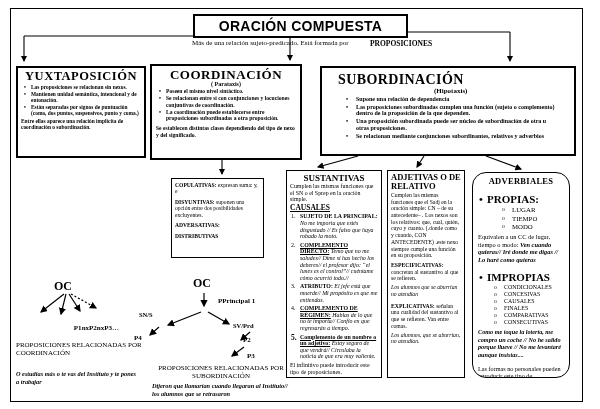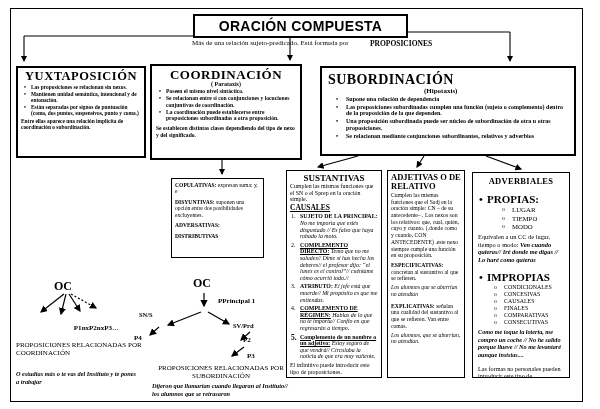--- a/index.html
+++ b/index.html
@@ -30,21 +30,21 @@
   ul.bullets li::before{content:"•";position:absolute;left:0;top:0;}
   .small-b{font-size:5.4px;font-weight:bold;}
   .yux-footer{font-size:5.4px;font-weight:bold;margin-top:2px;line-height:1.12;}
 
   .coord{left:150px;top:64px;width:152px;height:96px;padding:2px 4px;}
   .coord-title{font-size:13px;font-weight:bold;text-align:center;letter-spacing:.5px;line-height:1;}
   .coord-sub{font-size:6px;font-weight:bold;text-align:center;}
   .coord ul.bullets li{font-size:5.6px;font-weight:bold;}
   .coord-footer{font-size:5.6px;font-weight:bold;margin-top:4px;line-height:1.12;}
 
-  .subord{left:320px;top:66px;width:256px;height:90px;padding:2px 6px;}
+  .subord{left:320px;top:66px;width:256px;height:90px;padding:2px 16px;}
   .subord-title{font-size:14px;font-weight:bold;letter-spacing:.4px;line-height:1;display:inline-block;}
   .subord-sub{font-size:7px;font-weight:bold;margin-left:96px;line-height:1;}
   .subord ul.bullets{margin-left:8px;}
   .subord ul.bullets li{font-size:6px;font-weight:bold;padding-left:10px;}
 
   
   .copul{left:171px;top:178px;width:93px;height:80px;padding:3px 3px;border-width:1px;font-size:5.6px;line-height:1.15;}
   .copul p{margin:0 0 4px 0;}
   .copul .term{font-weight:bold;}
 
@@ -60,21 +60,21 @@
   .fn-label.u{text-decoration:underline;}
   .fn-ex{font-style:italic;}
   .sust-footer{margin-top:2px;}
 
   .adj{left:387px;top:170px;width:78px;height:208px;padding:2px 3px;font-size:5.7px;line-height:1.18;}
   .adj-title{font-size:8.5px;font-weight:bold;line-height:1.05;margin-bottom:1px;}
   .adj .term{font-weight:bold;}
   .adj .ex{font-style:italic;display:block;margin:2px 0 5px 0;}
   .adj-sec{margin-top:3px;}
 
-  .adv{left:472px;top:172px;width:98px;height:206px;padding:3px 5px;font-size:6px;line-height:1.2;}
+  .adv{left:472px;top:172px;width:98px;height:206px;padding:3px 5px;font-size:6px;line-height:1.2;border-radius:14px;}
   .adv-title{font-size:8.5px;font-weight:bold;text-align:center;margin-bottom:7px;letter-spacing:.3px;}
   .adv-bullet{font-size:11px;font-weight:bold;position:relative;padding-left:9px;margin-top:2px;}
   .adv-bullet::before{content:"•";position:absolute;left:1px;}
   .adv-sub{display:block;margin-left:24px;font-size:6.8px;position:relative;padding-left:10px;}
   .adv-sub::before{content:"o";position:absolute;left:0;font-size:5.5px;}
   .adv-sub.sm{margin-left:16px;font-size:5.9px;}
   .adv-text{margin-top:2px;font-size:6.4px;}
   .bi{font-weight:bold;font-style:italic;}
   .adv-ex2{margin-top:2px;font-size:6.2px;}
   .adv-footer{margin-top:7px;font-size:6.2px;}

